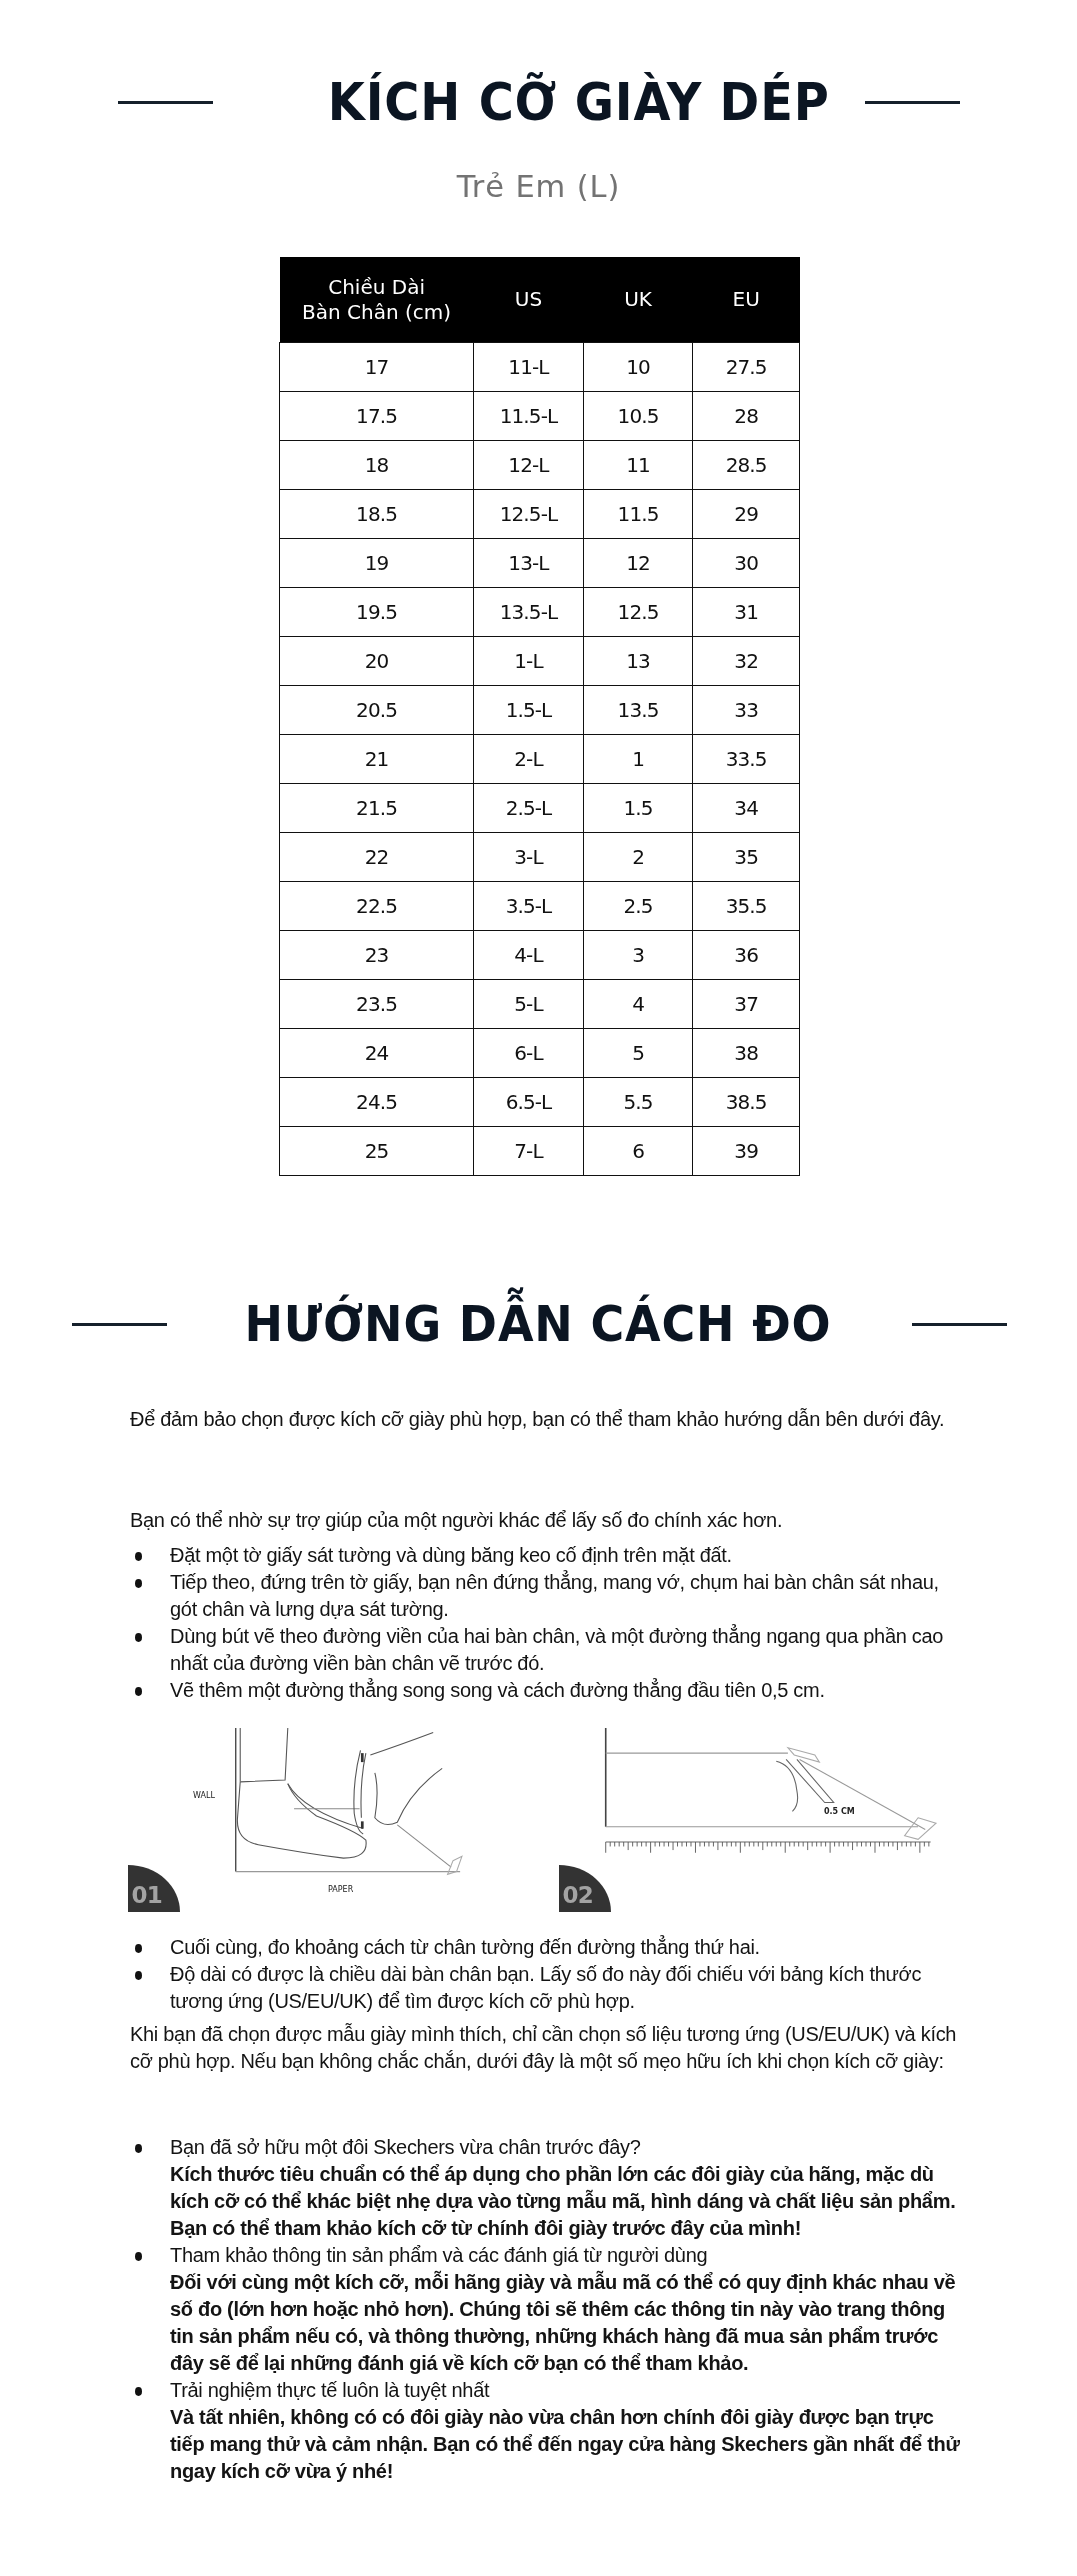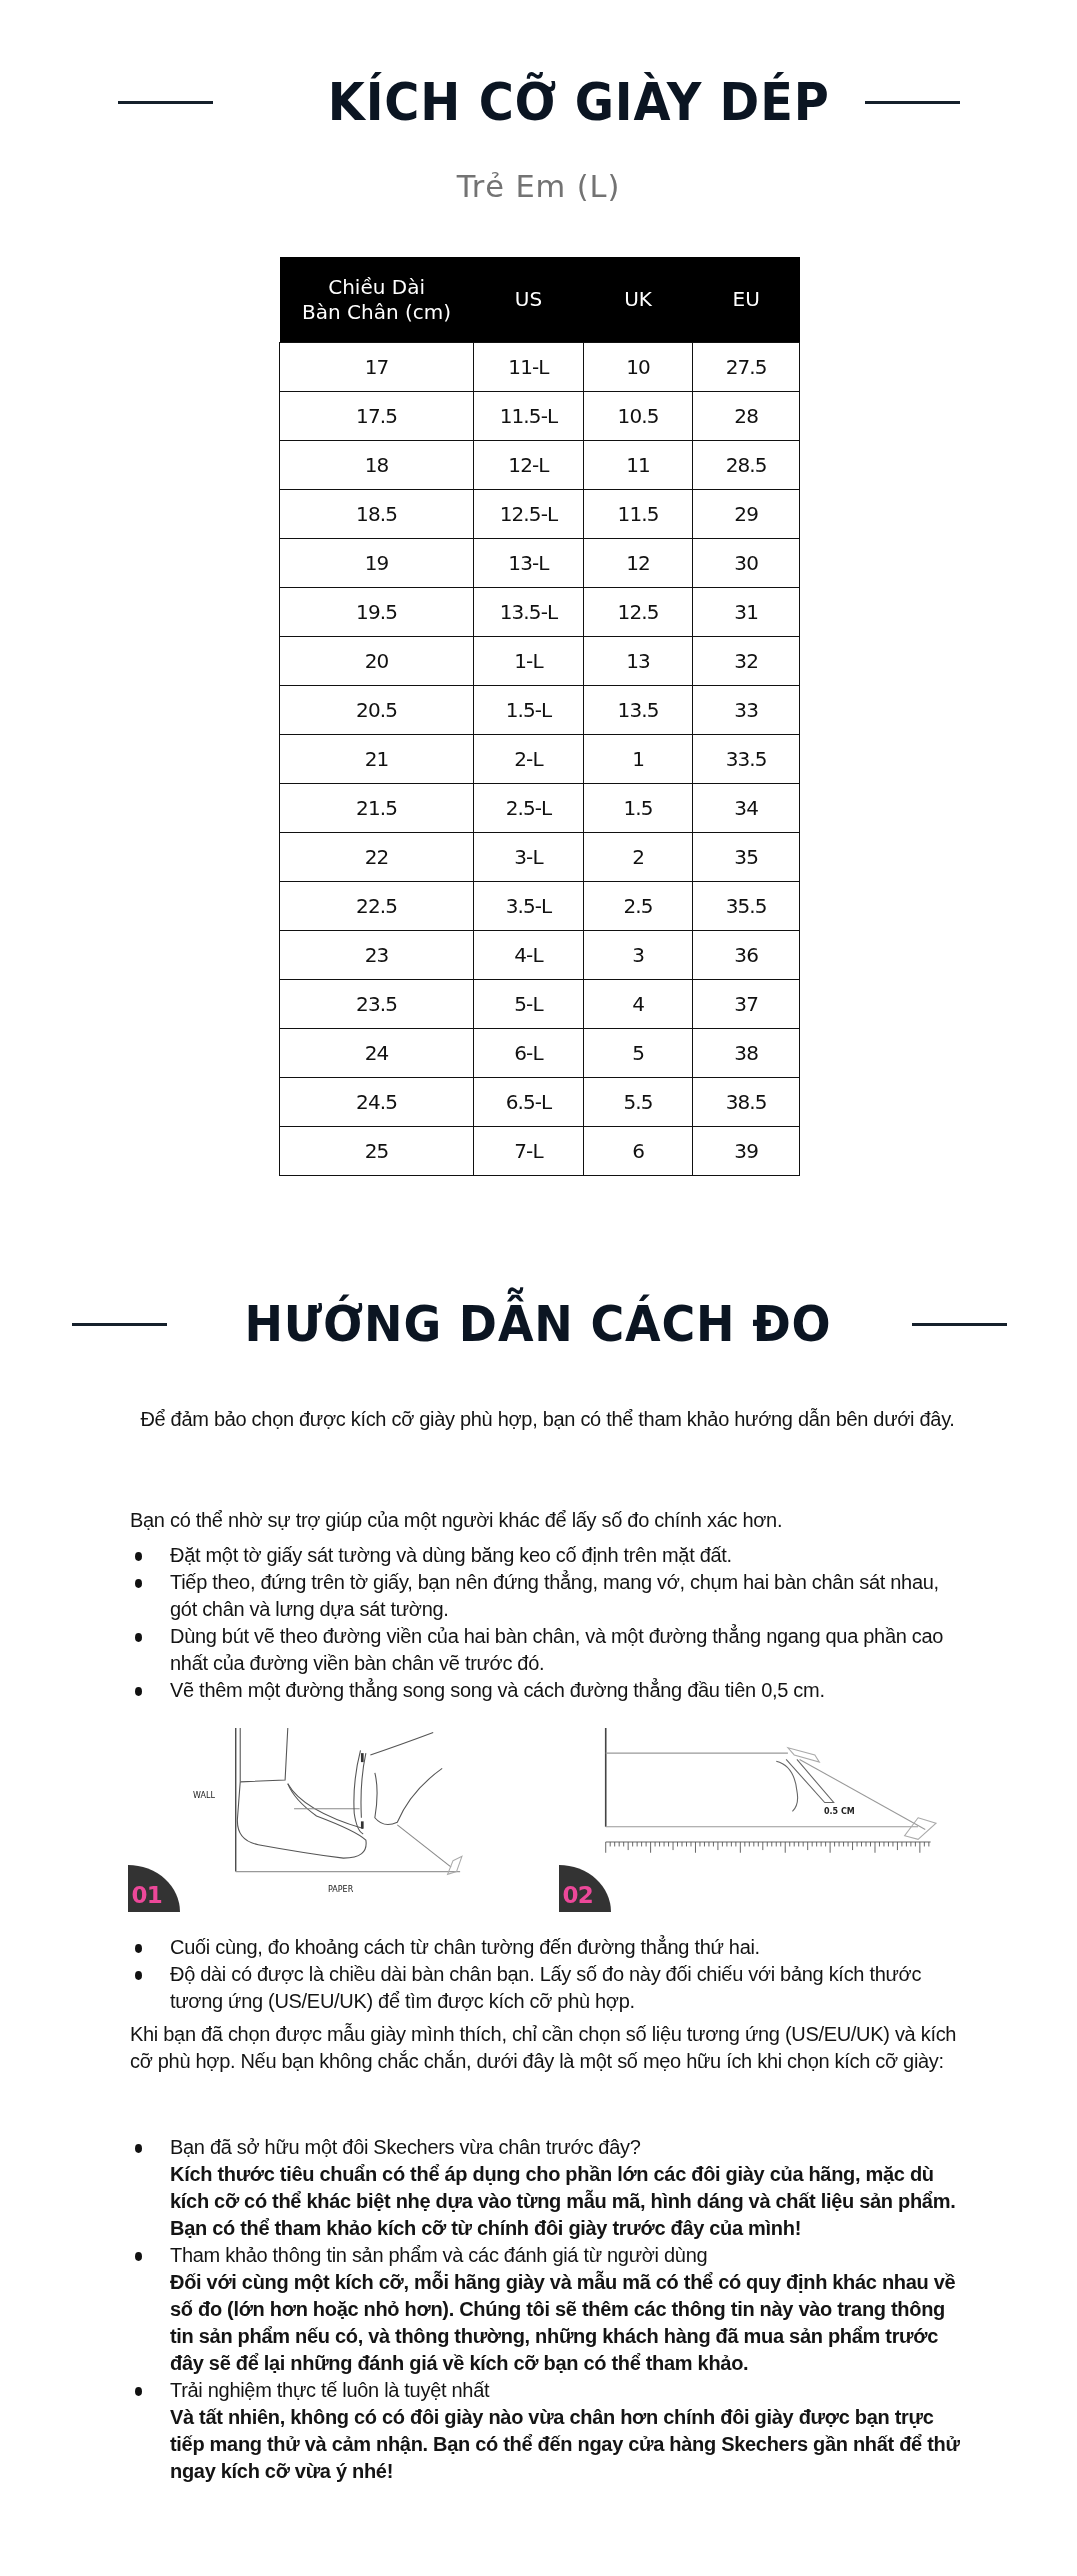--- a/index.html
+++ b/index.html
@@ -39,30 +39,30 @@
                font-size: 20px; line-height: 27px; color: #141414; letter-spacing: -0.3px; }
   .body-text p { margin: 0; }
 
   ul.bullets { list-style: none; margin: 0; padding: 0; }
   ul.bullets li { position: relative; padding-left: 40px; }
   ul.bullets li::before { content: ""; position: absolute; left: 4.5px; top: 10px; width: 7.2px; height: 9px;
                           border-radius: 50%; background: #111; }
   .tip-title { display: block; }
   .tip-body { display: block; font-weight: bold; }
 
-  #intro { top: 1406px; text-align: center; }
+  #intro { top: 1406px; }
   #intro2 { top: 1490px; margin-top: 17px; }
   #steps { top: 1542px; }
 
   .illus { position: absolute; top: 1728px; }
   #illus-1 { left: 128px; width: 386px; height: 184px; }
   #illus-2 { left: 559px; width: 404px; height: 184px; }
   .badge { position: absolute; bottom: 0; left: 0; width: 52px; height: 47px; background: #333333;
            border-top-right-radius: 52px 47px; }
-  .badge span { position: absolute; left: 3.6px; bottom: 3.6px; color: #ec4899; font-family: "DejaVu Sans", sans-serif;
+  .badge span { position: absolute; left: 3.6px; bottom: 3.6px; color: #a3a3a3; font-family: "DejaVu Sans", sans-serif;
                 font-weight: bold; font-size: 23px; letter-spacing: -0.9px; }
   .illus-label { position: absolute; font-family: "DejaVu Sans", sans-serif; font-size: 8px; color: #222; }
   .illus svg { position: absolute; left: 0; top: 0; }
 
   #steps2 { top: 1934px; }
   #outro { top: 2021px; }
   #tips { top: 2134px; }
 </style>
 </head>
 <body>

